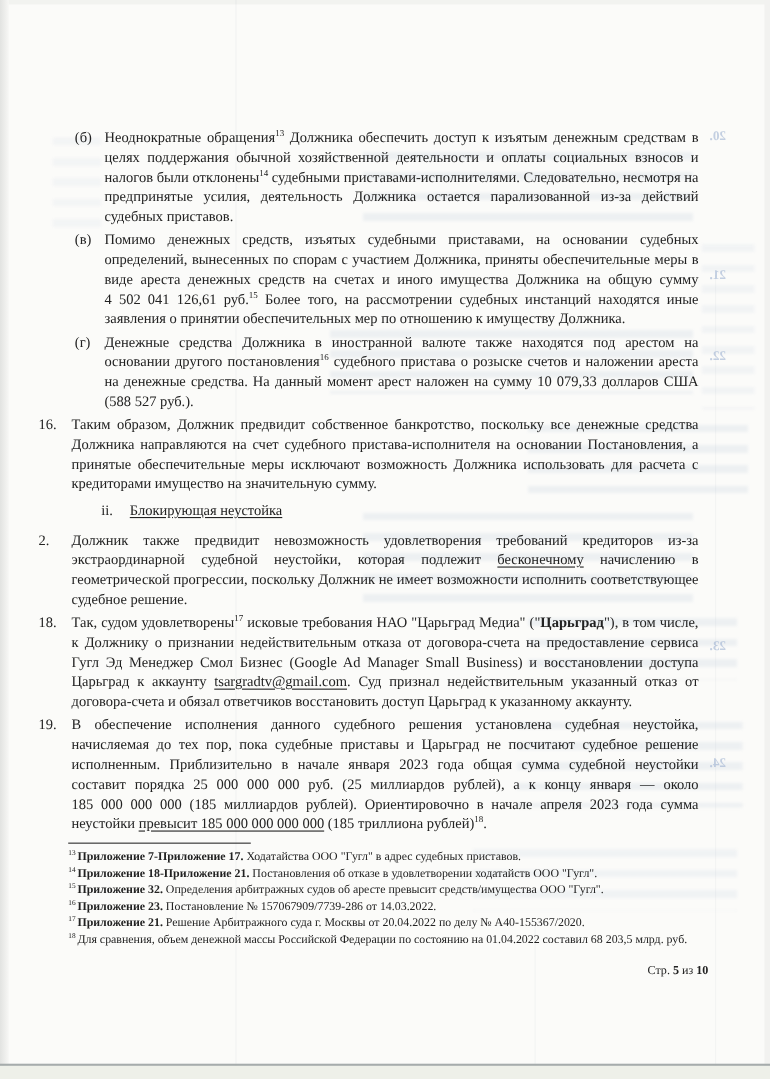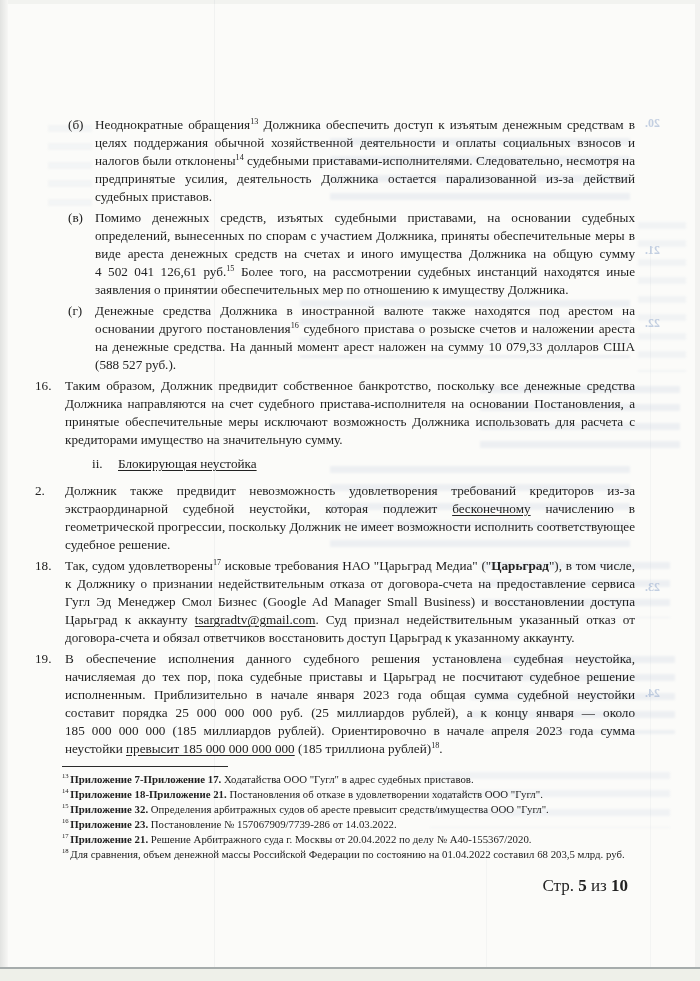--- a/index.html
+++ b/index.html
@@ -37,21 +37,21 @@
   .p.numbered{margin:0 65px 3px 65px;}
   .p.numbered .marker{position:absolute;left:-30px;}
   .p.heading{margin:6px 65px 9px 92px;text-align:left;}
   .p.heading .marker{display:inline-block;width:26px;}
   .b{font-weight:bold;}
   .u{text-decoration:underline;text-underline-offset:2px;}
   sup{font-size:0.62em;line-height:0;}
   .footnotes-block{margin:8px 58px 0 62px;}
   .fn-rule{width:166px;height:0;border-top:1.5px solid #2b2b2b;margin:0 0 5px 0;}
   .fn{font-size:10.8px;line-height:15px;text-align:justify;}
-  .footer{position:absolute;top:876px;right:72px;font-size:17px;color:#222;}
+  .footer{position:absolute;top:876px;right:56px;font-size:11px;color:#222;}
 </style>
 </head>
 <body>
 
 <div class="page">
 
   <div class="edge-top"></div>
   <div class="edge-left"></div>
   <div class="edge-right"></div>
   <div class="fold f1"></div>

